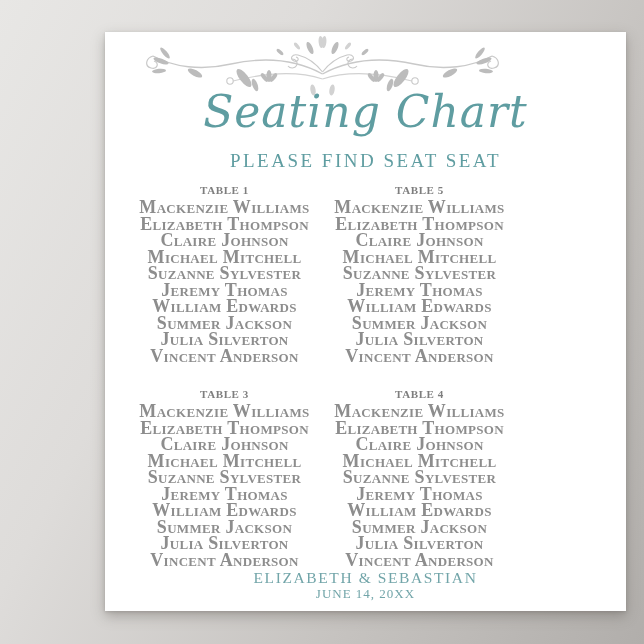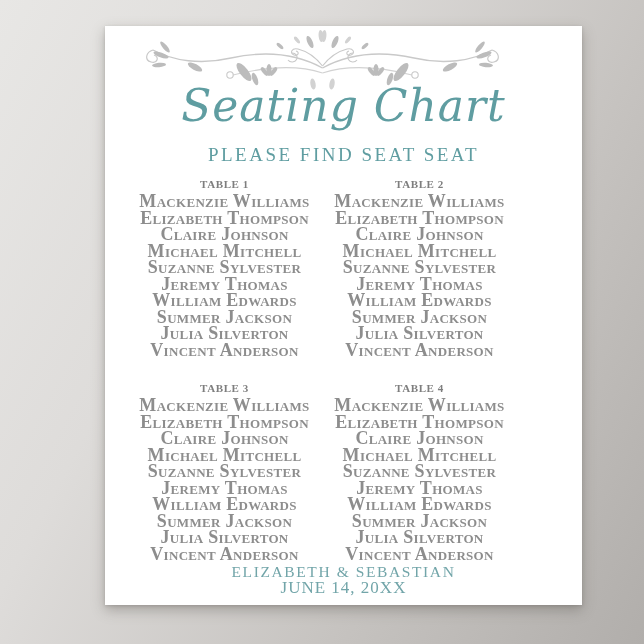--- a/index.html
+++ b/index.html
@@ -9,21 +9,21 @@
     --orn-stroke:#c9c9c9; --orn-fill:#bcbcbc; --orn-fill-light:#d2d2d2;
   }
   *{margin:0;padding:0;box-sizing:border-box;}
   html,body{width:644px;height:644px;overflow:hidden;}
   body{
     font-family:"Liberation Serif", serif;
     background:linear-gradient(118deg, var(--bg-top) 0%, #dedcda 32%, #c6c3c0 68%, var(--bg-bottom) 100%);
   }
   .scene{position:relative;width:644px;height:644px;}
   .poster{
-    position:absolute;left:105px;top:26px;width:477px;height:579px;
+    position:absolute;left:105px;top:32px;width:521px;height:579px;
     background:var(--paper);
     box-shadow:0 5px 12px rgba(90,85,80,.38), 0 1px 3px rgba(90,85,80,.22);
   }
   .flourish{position:absolute;left:32px;top:1px;width:371px;height:66px;}
   .title{
     position:absolute;left:0;top:56px;width:100%;text-align:center;
     font-family:"DejaVu Serif", serif;font-style:italic;
     font-size:44px;line-height:1.1;color:var(--teal);letter-spacing:1px;
   }
   .subtitle{
@@ -38,21 +38,21 @@
   .table-label{
     font-size:11px;font-weight:bold;color:var(--header-gray);
     letter-spacing:.6px;line-height:17px;
   }
   .guest{
     font-size:18px;font-weight:bold;font-variant:small-caps;
     color:var(--text-gray);line-height:16.5px;letter-spacing:.3px;
   }
   .footer{position:absolute;left:0;top:536px;width:100%;text-align:center;color:var(--teal-light);}
   .couple{font-size:15.5px;letter-spacing:1.6px;line-height:19px;}
-  .event-date{font-size:17px;letter-spacing:1px;line-height:14px;}
+  .event-date{font-size:13px;letter-spacing:1px;line-height:14px;}
 </style>
 </head>
 <body>
 
 <div class="scene">
   <div class="poster">
 
     <svg class="flourish" viewBox="0 0 371 66" xmlns="http://www.w3.org/2000/svg" aria-hidden="true">
       <defs>
         <g id="fl-half">
@@ -108,21 +108,21 @@
           <div class="guest">Claire Johnson</div>
           <div class="guest">Michael Mitchell</div>
           <div class="guest">Suzanne Sylvester</div>
           <div class="guest">Jeremy Thomas</div>
           <div class="guest">William Edwards</div>
           <div class="guest">Summer Jackson</div>
           <div class="guest">Julia Silverton</div>
           <div class="guest">Vincent Anderson</div>
         </section>
       <section class="table-block">
-          <div class="table-label">TABLE 2</div>
+          <div class="table-label">TABLE 5</div>
           <div class="guest">Mackenzie Williams</div>
           <div class="guest">Elizabeth Thompson</div>
           <div class="guest">Claire Johnson</div>
           <div class="guest">Michael Mitchell</div>
           <div class="guest">Suzanne Sylvester</div>
           <div class="guest">Jeremy Thomas</div>
           <div class="guest">William Edwards</div>
           <div class="guest">Summer Jackson</div>
           <div class="guest">Julia Silverton</div>
           <div class="guest">Vincent Anderson</div>

